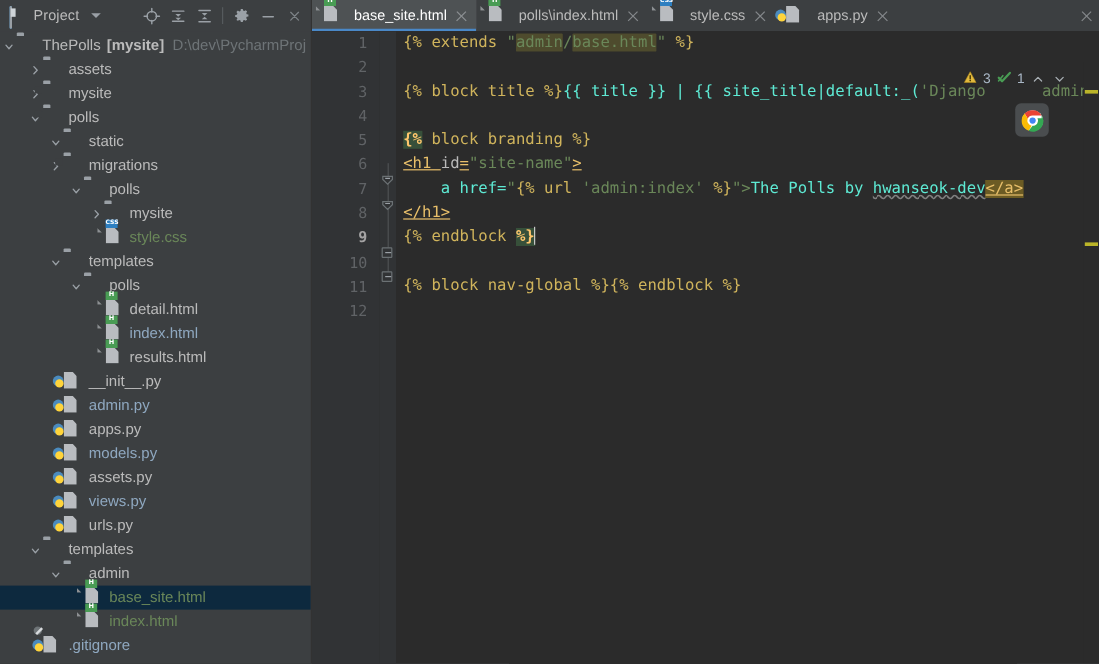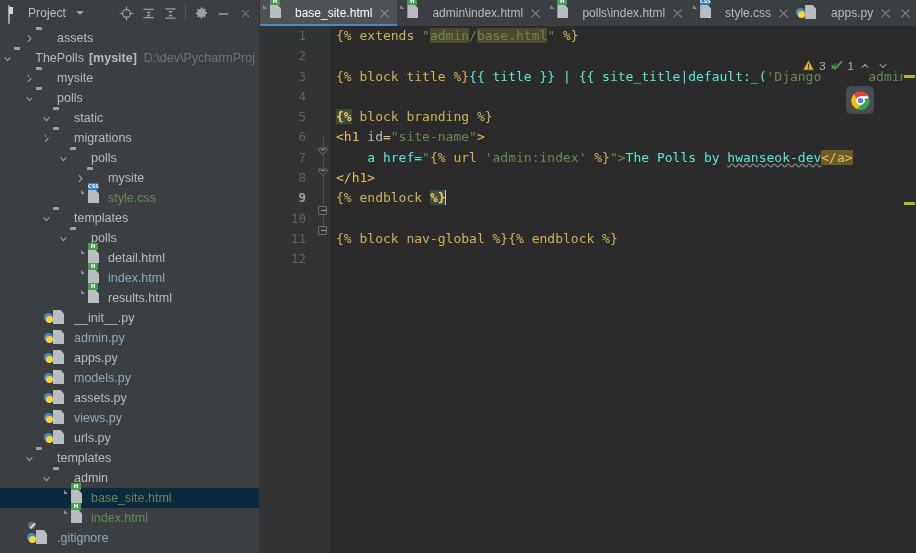--- a/index.html
+++ b/index.html
@@ -124,21 +124,21 @@
   .fm.tri{ border:none; background:none; }
   .fm.tri:after{ display:none; }
   .guideline{ position:absolute; left:0; top:0; width:1px; background:#4f5254; }
 
   .code{
     flex:1; position:relative; font-family:"DejaVu Sans Mono", monospace;
     font-size:13px; padding-left:6px; overflow:hidden;
   }
   .cl{ height:20.3px; line-height:20.3px; white-space:pre; color:#a9b7c6; }
   .tpl{ color:#d0b45c; }
-  .tag{ color:#e8bf6a; }
+  .tag{ color:#e8bf6a;text-decoration:underline; }
   .attr{ color:#bababa; }
   .str{ color:#6a8759; }
   .txt{ color:#5eead4; }
   .hl{ background:#4e4b2d; border-radius:1px; }
   .hl-green{ background:#37503a; }
   .brace-y{ color:#ffc66d; font-weight:bold; }
   .err-bg{ background:#6b5b24; }
   .sq{ text-decoration: underline wavy #808080; text-decoration-skip-ink:none; }
   .caret{ display:inline-block; width:1px; height:15px; background:#c8c8c8;
           vertical-align:-3px; margin-left:-1px;}
@@ -213,48 +213,48 @@
         <span class="tbtn">
           <svg width="13" height="13" viewBox="0 0 16 16">
             <path d="M4 4l8 8M12 4l-8 8" stroke="#7d8387" stroke-width="1.3" stroke-linecap="round"></path>
           </svg>
         </span>
       </div>
     </div>
 
     <div class="tree" id="tree">
         <div class="row">
-          <span style="display:inline-block;width:23px"></span>
-          <span class="arrow">
-            <svg width="11" height="11" viewBox="0 0 13 13">
-              <path d="M5 3l3.3 3.5L5 10" fill="none" stroke="#9aa0a6" stroke-width="1.3" stroke-linecap="round" stroke-linejoin="round"></path>
-            </svg>
-          </span>
-          <span class="ic"><span class="fold"></span></span>
-          <span class="label white">assets</span>
-        </div>
-        <div class="row">
           <span style="display:inline-block;width:6px"></span>
           <span class="arrow">
             <svg width="11" height="11" viewBox="0 0 13 13">
               <path d="M3.5 5.5l3 3.5 3-3.5" fill="none" stroke="#9aa0a6" stroke-width="1.3" stroke-linecap="round" stroke-linejoin="round"></path>
             </svg>
           </span>
           <span class="ic"><span class="fold"></span></span>
           <span class="label white">ThePolls</span>
           <span class="label bold" style="margin-left:5px">[mysite]</span>
           <span class="label dim" style="margin-left:7px">D:\dev\PycharmProj</span>
         </div>
         <div class="row">
           <span style="display:inline-block;width:23px"></span>
           <span class="arrow">
             <svg width="11" height="11" viewBox="0 0 13 13">
               <path d="M5 3l3.3 3.5L5 10" fill="none" stroke="#9aa0a6" stroke-width="1.3" stroke-linecap="round" stroke-linejoin="round"></path>
             </svg>
           </span>
+          <span class="ic"><span class="fold"></span></span>
+          <span class="label white">assets</span>
+        </div>
+        <div class="row">
+          <span style="display:inline-block;width:23px"></span>
+          <span class="arrow">
+            <svg width="11" height="11" viewBox="0 0 13 13">
+              <path d="M5 3l3.3 3.5L5 10" fill="none" stroke="#9aa0a6" stroke-width="1.3" stroke-linecap="round" stroke-linejoin="round"></path>
+            </svg>
+          </span>
           <span class="ic"><span class="fold mod"><i></i></span></span>
           <span class="label white">mysite</span>
         </div>
         <div class="row">
           <span style="display:inline-block;width:23px"></span>
           <span class="arrow">
             <svg width="11" height="11" viewBox="0 0 13 13">
               <path d="M3.5 5.5l3 3.5 3-3.5" fill="none" stroke="#9aa0a6" stroke-width="1.3" stroke-linecap="round" stroke-linejoin="round"></path>
             </svg>
           </span>
@@ -427,25 +427,20 @@
         </div>
       </div>
   </div>
 
   <div class="right">
 
     <div class="tabs" id="tabs">
       <div class="tab active">
           <span class="ic"><span class="htm"><span class="pg"></span><span class="fl"></span><span class="bdg">H</span></span></span>
           <span class="tab-name">base_site.html</span>
-          <span class="tab-x"></span>
-        </div>
-        <div class="tab">
-          <span class="ic"><span class="htm"><span class="pg"></span><span class="fl"></span><span class="bdg">H</span></span></span>
-          <span class="tab-name">admin\index.html</span>
           <span class="tab-x"></span>
         </div>
         <div class="tab">
           <span class="ic"><span class="htm"><span class="pg"></span><span class="fl"></span><span class="bdg">H</span></span></span>
           <span class="tab-name">polls\index.html</span>
           <span class="tab-x"></span>
         </div>
         <div class="tab">
           <span class="ic"><span class="htm"><span class="pg"></span><span class="fl"></span><span class="bdg css">CSS</span></span></span>
           <span class="tab-name">style.css</span>

